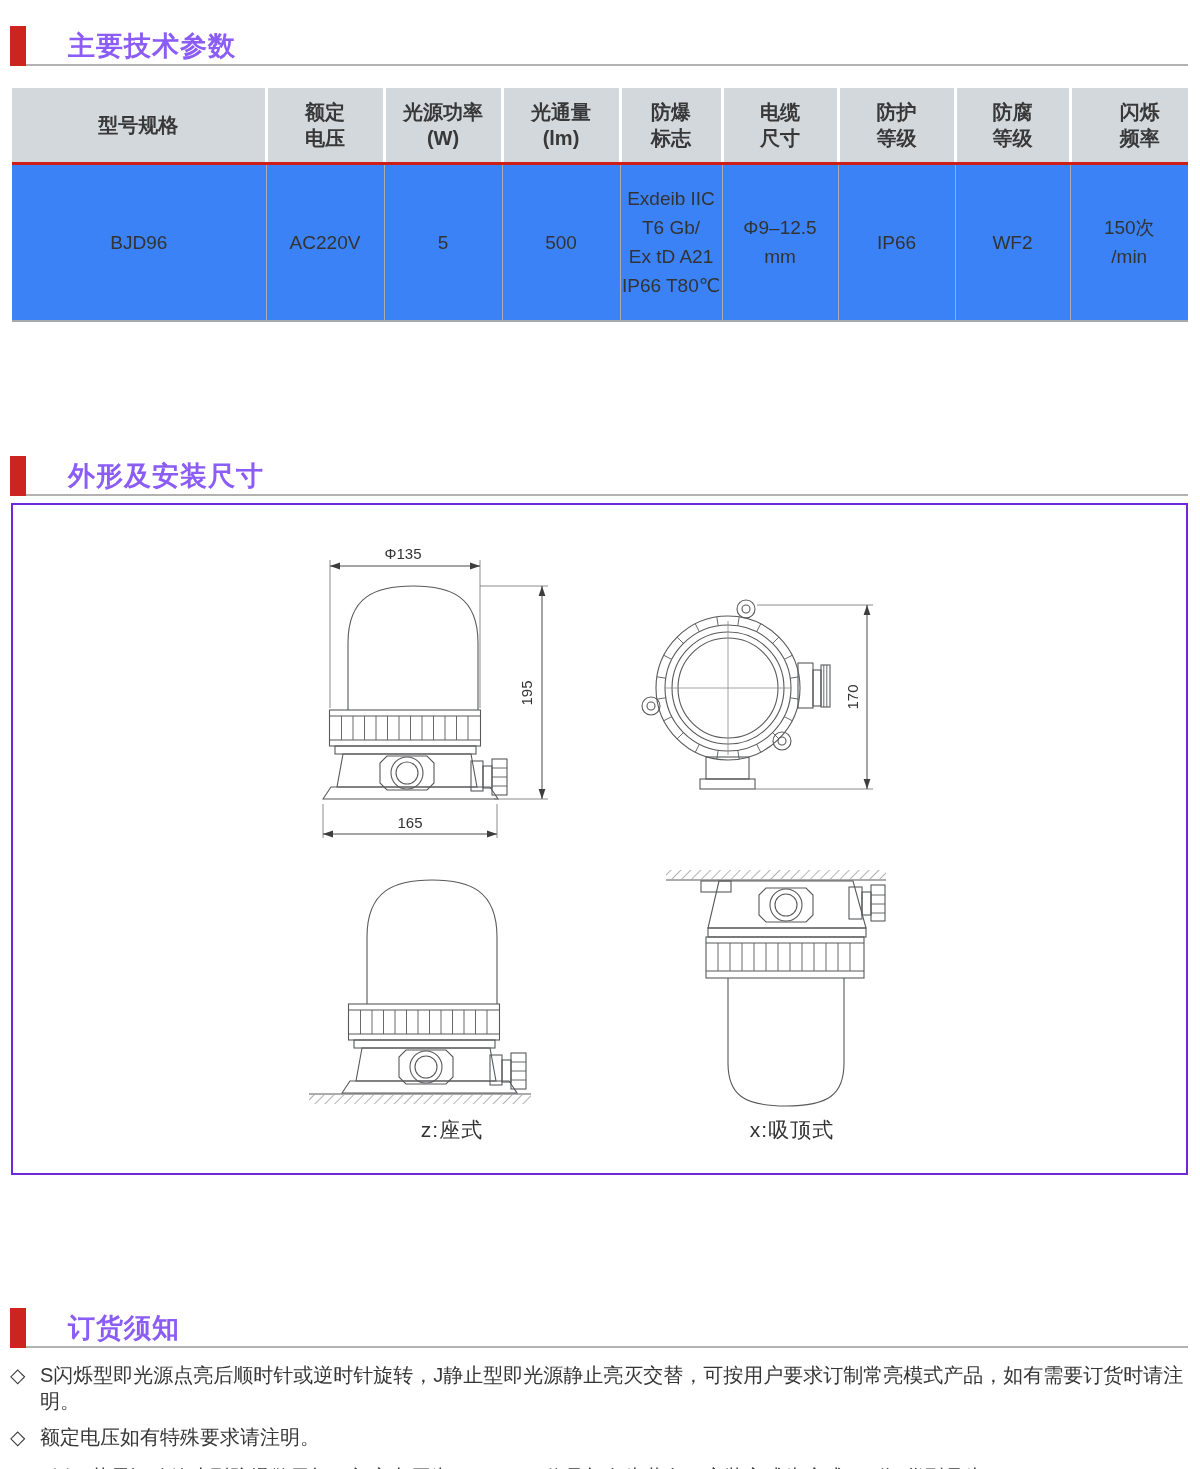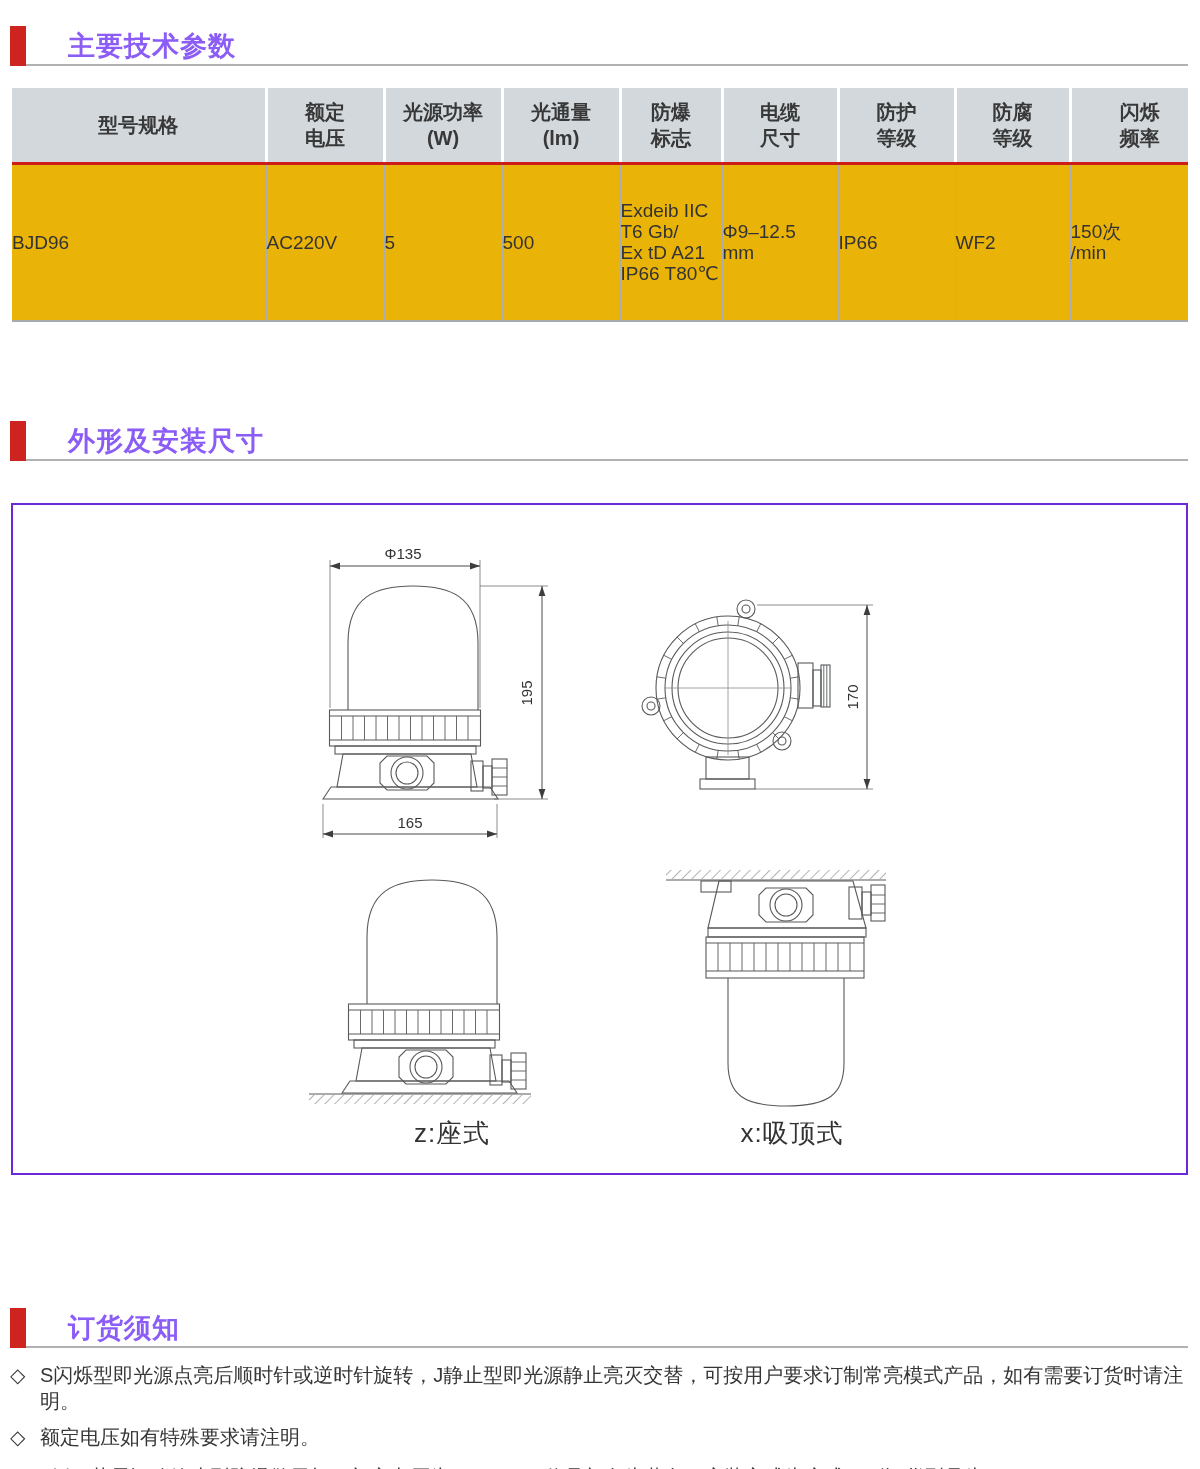--- a/index.html
+++ b/index.html
@@ -10,40 +10,40 @@
   }
   
   .sec-head { position:absolute; left:10px; width:1178px; height:40px; }
   .accent   { position:absolute; left:0; top:0; width:16px; height:40px; background:#cd2420; }
   .sec-title{ position:absolute; left:27px; top:0; line-height:40px; font-size:27px; font-weight:bold;
               color:#8b5cf6; letter-spacing:1px; white-space:nowrap;margin-left:31px; }
   .sec-line { position:absolute; left:16px; right:0; bottom:0; height:2px; background:#b3b1b1; }
 
   
   .spec-table { position:absolute; left:12px; top:88px; width:1176px; border-collapse:collapse;
-                table-layout:fixed; }
+                table-layout:fixed; text-align:center; }
   .spec-table th {
     background:#d2d8dc; height:75px; font-size:20px; font-weight:bold; color:#383838;
     line-height:26px; white-space:pre-line; border-right:3px solid #ffffff;
     border-bottom:3px solid #cc1d18;
   }
   .spec-table th:last-child { border-right:none;padding-left:20px; }
   .spec-table td {
-    background:#eab308; height:158px; font-size:19px; color:#333333; line-height:21px;
+    background:#3b82f6; height:158px; font-size:19px; color:#333333; line-height:29px;
     white-space:pre-line; border-right:1.5px solid #a9adb0; border-bottom:2.5px solid #a6aaad;
   }
   .spec-table td:last-child { border-right:none; }
 
   
   .draw-box { position:absolute; left:11px; top:503px; width:1177px; height:672px;
               border:2px solid #6d28d9; background:#ffffff; }
   .fig { position:absolute; }
   .fig svg { display:block; width:100%; height:100%; }
   .fig-caption { position:absolute; left:0; right:8px; top:266px; text-align:center;
-                 font-size:26px; color:#333333; letter-spacing:1px; }
+                 font-size:21px; color:#333333; letter-spacing:1px; }
   svg .dim  { stroke:#4a4a4a; stroke-width:1; }
   svg .ext  { stroke:#6e6e6e; stroke-width:0.8; }
   svg .arr  { fill:#3d3d3d; stroke:none; }
   svg .cl   { stroke:#8a8a8a; stroke-width:0.8; }
   svg text  { fill:#333333; stroke:none; font-size:15px; text-anchor:middle;
               font-family:"Liberation Sans","DejaVu Sans",sans-serif; }
 
   
   .notes { position:absolute; left:10px; top:1362px; width:1182px; font-size:20px; color:#363636; }
   .note  { display:flex; margin-bottom:10px; line-height:26px; }
@@ -129,21 +129,21 @@
       <td>Φ9–12.5
 mm</td>
       <td>IP66</td>
       <td>WF2</td>
       <td>150次
 /min</td>
     </tr>
   </tbody>
 </table>
 
-<div class="sec-head" style="top:421px">
+<div class="sec-head" style="top:456px">
   <span class="accent"></span>
   <span class="sec-title">外形及安装尺寸</span>
   <span class="sec-line"></span>
 </div>
 
 <div class="draw-box">
 
   <div class="fig" style="left:267px; top:23px; width:320px; height:320px">
     <svg viewBox="0 0 320 320" fill="none" stroke="#58595b" stroke-width="1.1">
       <use href="#lamp-side"></use>

